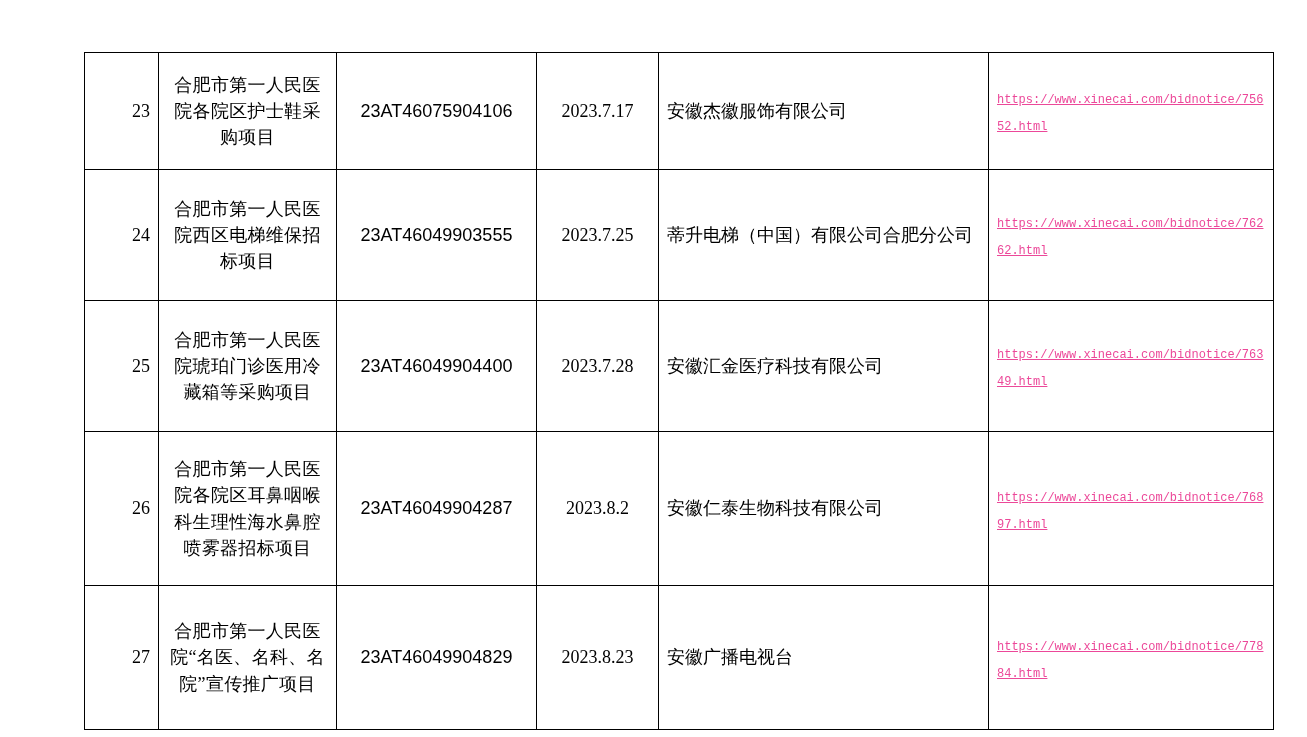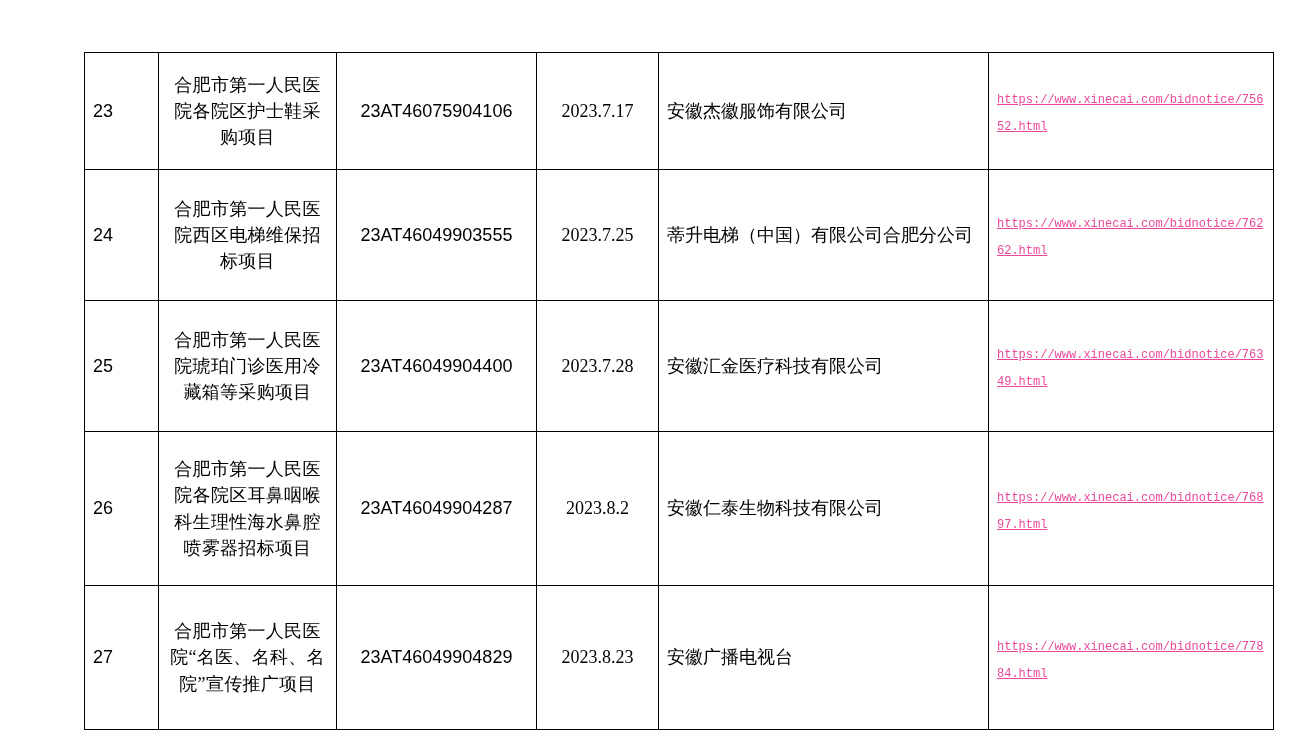--- a/index.html
+++ b/index.html
@@ -35,22 +35,22 @@
     line-height: 1.45;
   }
   col.c-index  { width: 74px; }
   col.c-name   { width: 178px; }
   col.c-code   { width: 200px; }
   col.c-date   { width: 122px; }
   col.c-vendor { width: 330px; }
   col.c-link   { width: 285px; }
 
   td.idx {
-    text-align: left;
-    font-family: Liberation Sans, sans-serif;
+    text-align: right;
+    font-family: Liberation Serif, serif;
     font-size: 19px;
   }
   td.name {
     text-align: center;
     font-size: 18px;
     line-height: 1.5;
     letter-spacing: 0.3px;
     margin-top: 43px;
   }
   td.code {

